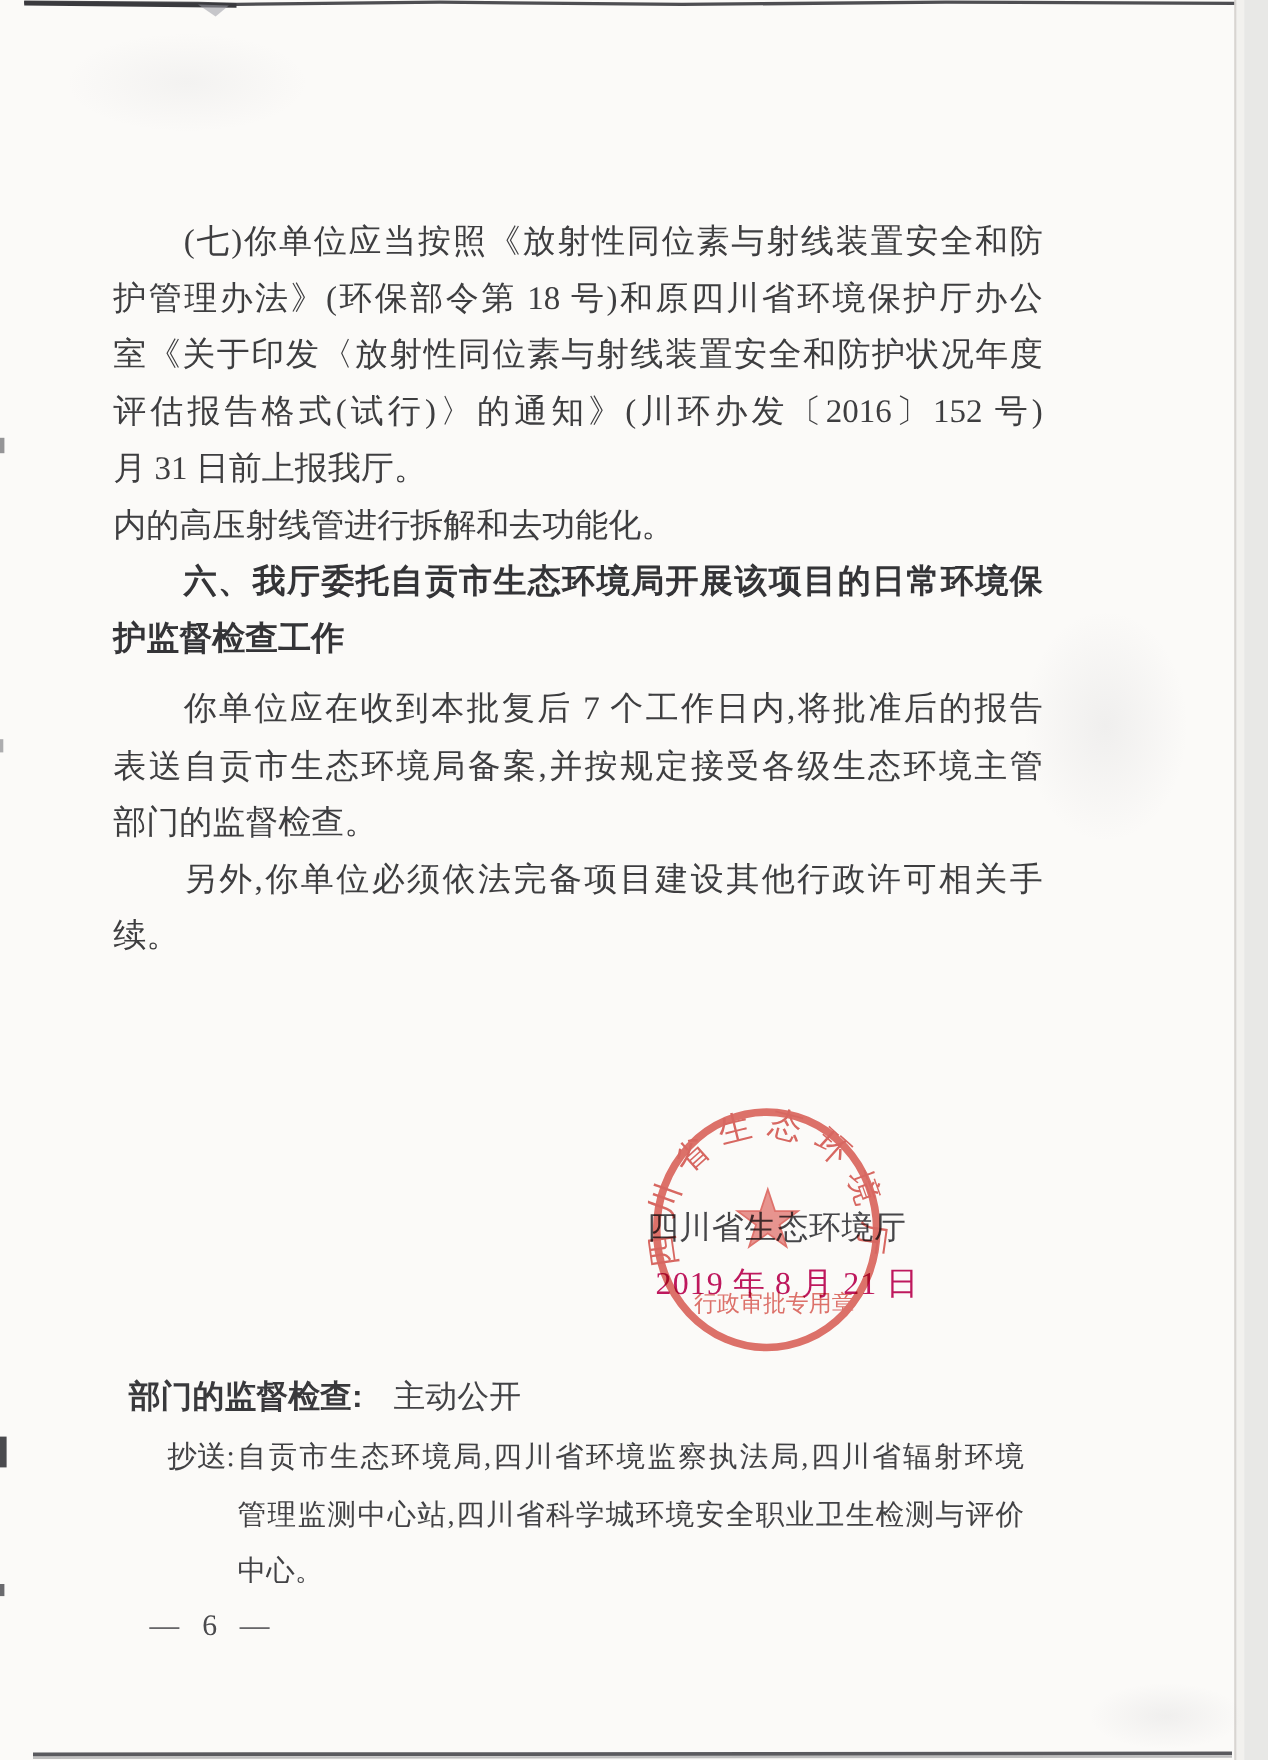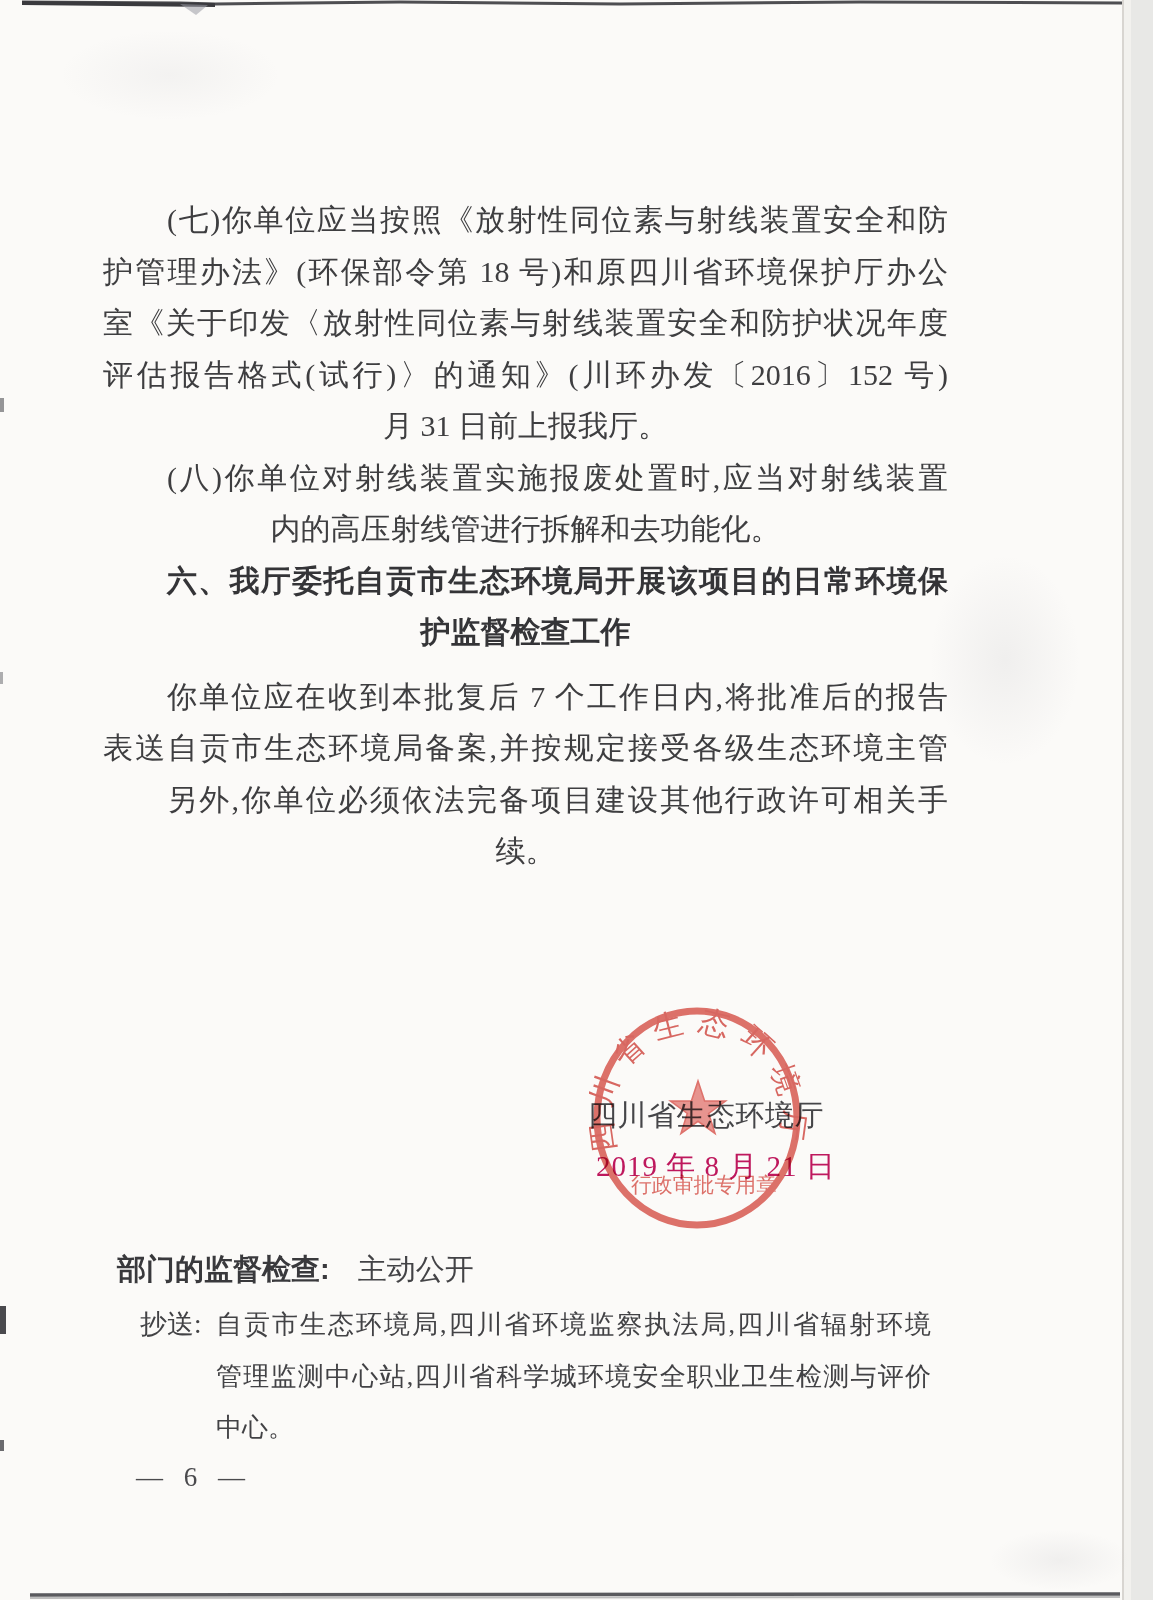--- a/index.html
+++ b/index.html
@@ -9,21 +9,21 @@
     background:#fbfaf8; overflow:hidden;
     font-family:"Liberation Serif", serif;
     color:#3e3e40;
   }
   
   .right-strip{position:absolute; left:1124px; top:0; width:29px; height:1600px; background:#f2f1ee;}
   .right-line{position:absolute; left:1122px; top:0; width:2px; height:1600px; background:#d8d5d1;}
 
   
   .body-text{position:absolute; left:103px; top:194px; width:845px; font-size:30px;}
-  .bl{height:51.5px; line-height:51.5px;text-align:center;}
+  .bl{height:51.5px; line-height:51.5px;}
   .jl{text-align:justify; text-align-last:justify; text-justify:inter-character;}
   .ind{text-indent:64px;}
   .hei{font-family:"Liberation Sans", sans-serif; font-weight:700; color:#343437;}
   .gap{margin-top:13px;}
 
   
   .sig-authority{position:absolute; left:588px; top:1096px; font-size:29px; letter-spacing:0.5px; color:#454548; z-index:2;}
   .sig-date{position:absolute; left:596px; top:1147px; font-size:29px; letter-spacing:1px; color:#be185d; z-index:2;}
 
   
@@ -32,21 +32,21 @@
 
   
   .disclosure{position:absolute; left:117px; top:1250px; font-size:29px; white-space:nowrap;}
   .disclosure .lbl{font-family:"Liberation Sans", sans-serif; font-weight:700; color:#39393c;}
   .disclosure .val{margin-left:28px; color:#434346;}
 
   
   .cc{position:absolute; left:140px; top:1299px; width:791px; font-size:26px; color:#424245;}
   .cc-line{height:51.5px; line-height:51.5px; padding-left:76px;}
   .cc-first{position:relative;}
-  .cc-lbl{position:absolute; left:0; top:0; font-size:27px;}
+  .cc-lbl{position:absolute; left:12px; top:0; font-size:27px;}
 
   
   .page-num{position:absolute; left:136px; top:1462px; font-size:27px; letter-spacing:7px; color:#4a4a4d;}
 
   
   .smudge{position:absolute; border-radius:50%; pointer-events:none;}
   .sm1{left:930px; top:555px; width:150px; height:210px;
        background:radial-gradient(closest-side, rgba(140,140,148,.10), rgba(140,140,148,0));}
   .sm2{left:990px; top:1530px; width:140px; height:60px;
        background:radial-gradient(closest-side, rgba(140,140,148,.10), rgba(140,140,148,0));}
@@ -66,26 +66,26 @@
   <div class="smudge sm1"></div>
   <div class="smudge sm2"></div>
   <div class="smudge sm3"></div>
 
   <div class="body-text">
     <div class="bl jl ind">(七)你单位应当按照《放射性同位素与射线装置安全和防</div>
     <div class="bl jl">护管理办法》(环保部令第 18 号)和原四川省环境保护厅办公</div>
     <div class="bl jl">室《关于印发〈放射性同位素与射线装置安全和防护状况年度</div>
     <div class="bl jl">评估报告格式(试行)〉的通知》(川环办发〔2016〕152 号)</div>
     <div class="bl">月 31 日前上报我厅。</div>
-    <div class="bl jl ind">(八)你单位对射线装置实施报废处置时,应当对射线装置</div>
     <div class="bl">内的高压射线管进行拆解和去功能化。</div>
     <div class="bl jl ind hei">六、我厅委托自贡市生态环境局开展该项目的日常环境保</div>
     <div class="bl hei">护监督检查工作</div>
     <div class="bl jl ind gap">你单位应在收到本批复后 7 个工作日内,将批准后的报告</div>
     <div class="bl jl">表送自贡市生态环境局备案,并按规定接受各级生态环境主管</div>
+    <div class="bl">部门的监督检查。</div>
     <div class="bl jl ind">另外,你单位必须依法完备项目建设其他行政许可相关手</div>
     <div class="bl">续。</div>
   </div>
 
   <div class="sig-authority">四川省生态环境厅</div>
   <div class="sig-date">2019 年 8 月 21 日</div>
 
   <svg class="seal" viewBox="0 0 220 228" aria-hidden="true">
     <defs>
       <path id="sealArc" d="M 30.1 148.4 A 86 86 0 1 1 185.9 148.4" fill="none"></path>

